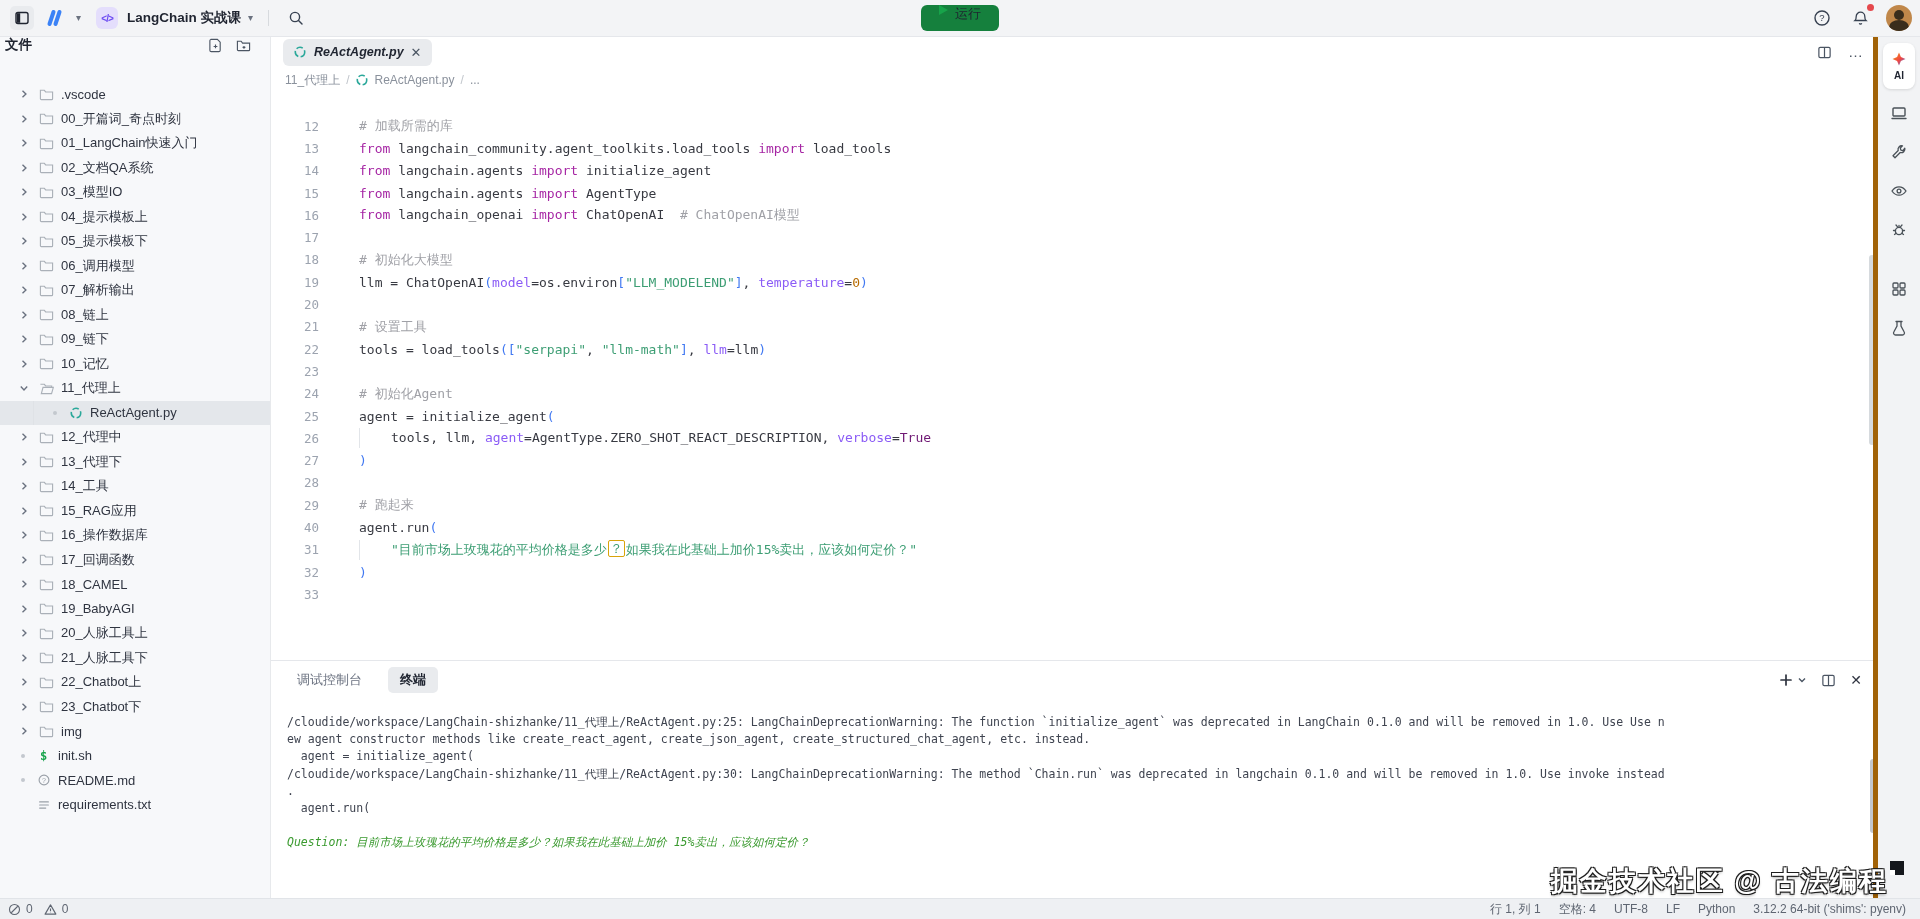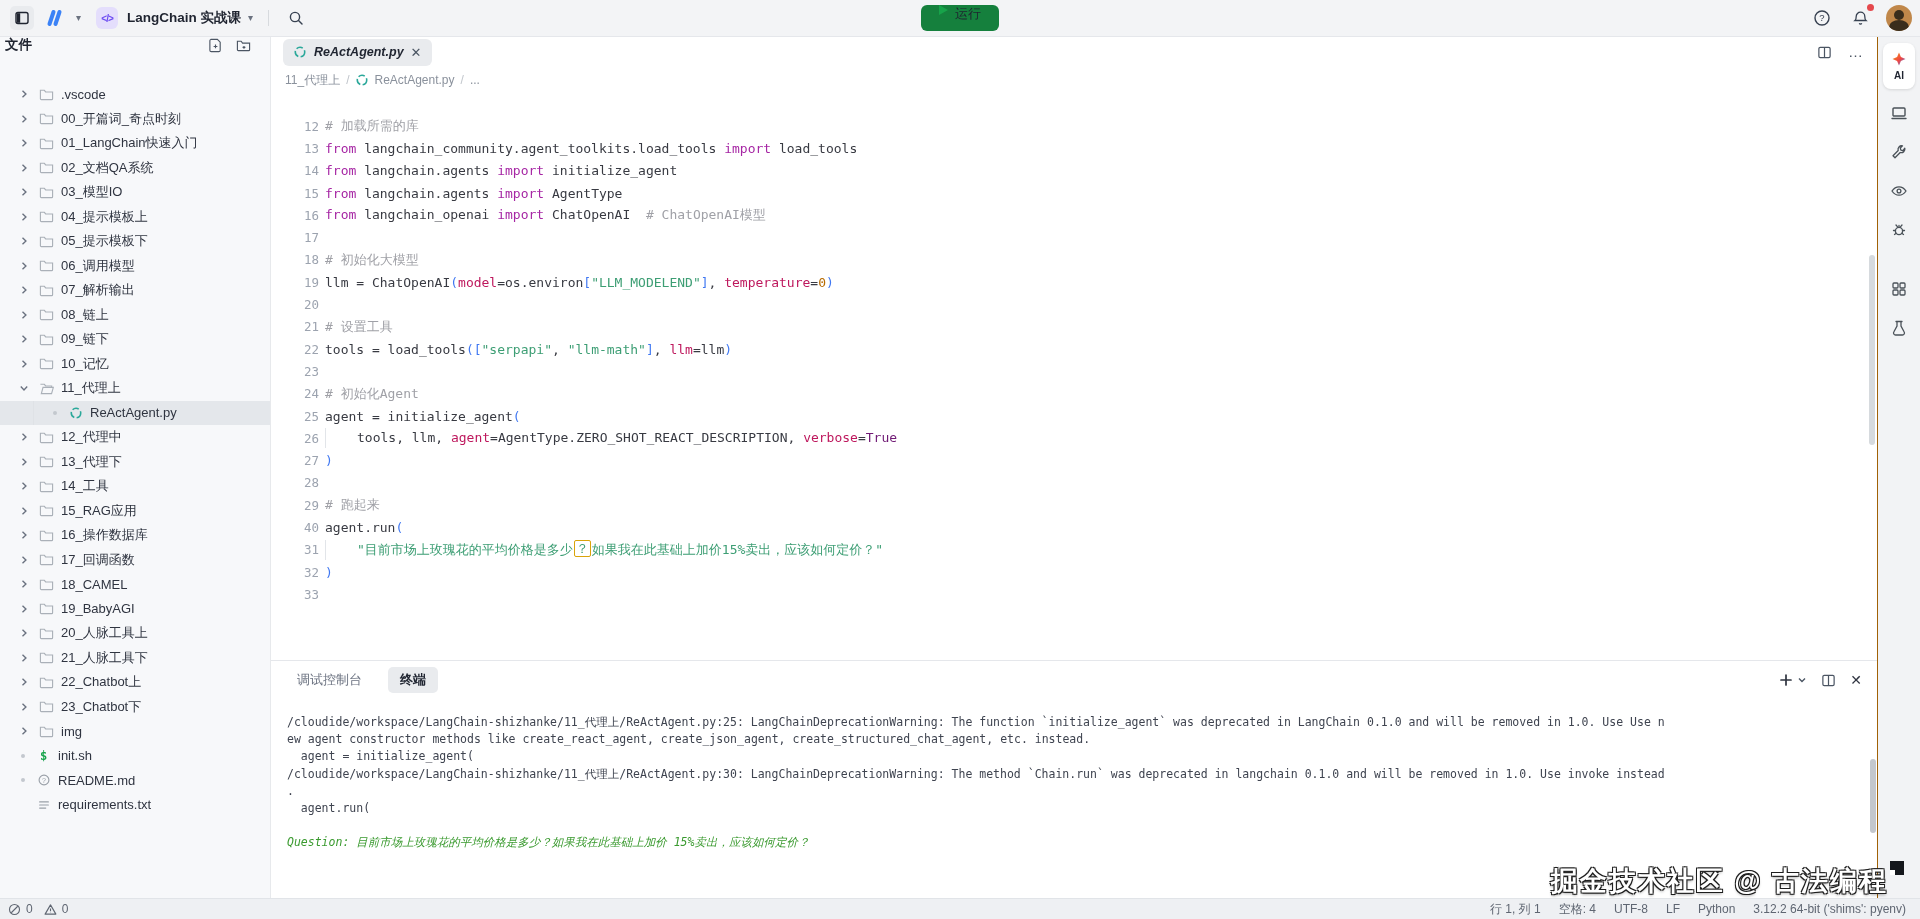--- a/index.html
+++ b/index.html
@@ -47,38 +47,38 @@
   .tab-name{font-size:12.5px;font-style:italic;font-weight:600;color:#1f2430}
   .tab-close{color:#4b5563;font-size:13px;line-height:1;cursor:pointer}
   .tab-actions{position:absolute;right:14px;display:flex;gap:16px;align-items:center}
   .breadcrumb{height:24px;display:flex;align-items:center;gap:6px;padding-left:14px;font-size:12px;color:#8a919c}
   .crumb{display:flex;align-items:center;gap:5px;cursor:pointer}
   .crumb-sep{color:#c0c5cb}
   .code{position:absolute;top:56px;left:0;right:0;bottom:240px;overflow:hidden;padding-top:23px;
     font-family:"DejaVu Sans Mono",monospace;font-size:13px}
   .cline{display:flex;height:22.3px;align-items:center}
   .ln{width:48px;text-align:right;color:#9ca3af;flex:none;font-size:12.5px}
-  .lc{margin-left:6px;white-space:pre}
-  .kw{color:#a626a4}.cm{color:#a0a1a7}.st{color:#3d9e74}.pm{color:#be185d}
+  .lc{margin-left:40px;white-space:pre}
+  .kw{color:#a626a4}.cm{color:#a0a1a7}.st{color:#3d9e74}.pm{color:#8b5cf6}
   .pu{color:#4078f2}.nu{color:#b76b01}.bo{color:#701a75}.pl{color:#383a42}
   .in{display:inline-block;width:31px;border-left:1px solid #e2e5e9;height:20px;vertical-align:middle}
   .bx{border:1px solid #d9a40a;border-radius:2px;padding:0 1px;margin:0 1px}
   .vscroll{position:absolute;background:#d6dade;border-radius:3px;cursor:pointer}
   
   .panel{position:absolute;left:0;right:0;bottom:0;top:624px;border-top:1px solid #e5e7eb;background:#fff}
   .panel-header{height:38px;display:flex;align-items:center;padding-left:14px;position:relative}
   .ptab{font-size:13px;color:#6b7280;margin-right:14px;padding:4px 12px;border-radius:5px;cursor:pointer}
   .ptab.active{background:#e9ebee;color:#1f2430;font-weight:700}
   .panel-actions{position:absolute;right:16px;display:flex;align-items:center;gap:14px}
   .terminal{position:absolute;top:40px;left:0;right:0;bottom:0;padding:14px 0 0 16px;
     font-family:"DejaVu Sans Mono",monospace;font-size:11.5px;color:#3f4450;overflow:hidden}
   .tline{height:17.2px;white-space:pre}
   .tline.question{color:#3a9a2f;font-style:italic;font-weight:400}
   
-  .rail{position:absolute;top:36px;right:0;width:42px;bottom:20px;background:#f2f3f5;border-left:1px solid #a16207;
+  .rail{position:absolute;top:36px;right:0;width:42px;bottom:20px;background:#f2f3f5;border-left:5px solid #a16207;
     display:flex;flex-direction:column;align-items:center}
   .ai-card{margin-top:7px;width:32px;height:46px;background:#fff;border-radius:8px;box-shadow:0 1px 3px rgba(0,0,0,.12);
     display:flex;flex-direction:column;align-items:center;justify-content:center;gap:2px;cursor:pointer}
   .ai-label{font-size:10px;font-weight:700;color:#1f2430}
   .rail-icon{width:30px;height:30px;margin-top:9px;display:flex;align-items:center;justify-content:center;border-radius:6px;cursor:pointer}
   .rail-gap{margin-top:29px}
   
   .statusbar{position:absolute;bottom:0;left:0;right:0;height:20px;background:#eef0f3;border-top:1px solid #e1e4e8;
     display:flex;align-items:center;font-size:12px;color:#5f6672;z-index:6}
   .sb-left{display:flex;align-items:center;gap:5px;padding-left:8px}

